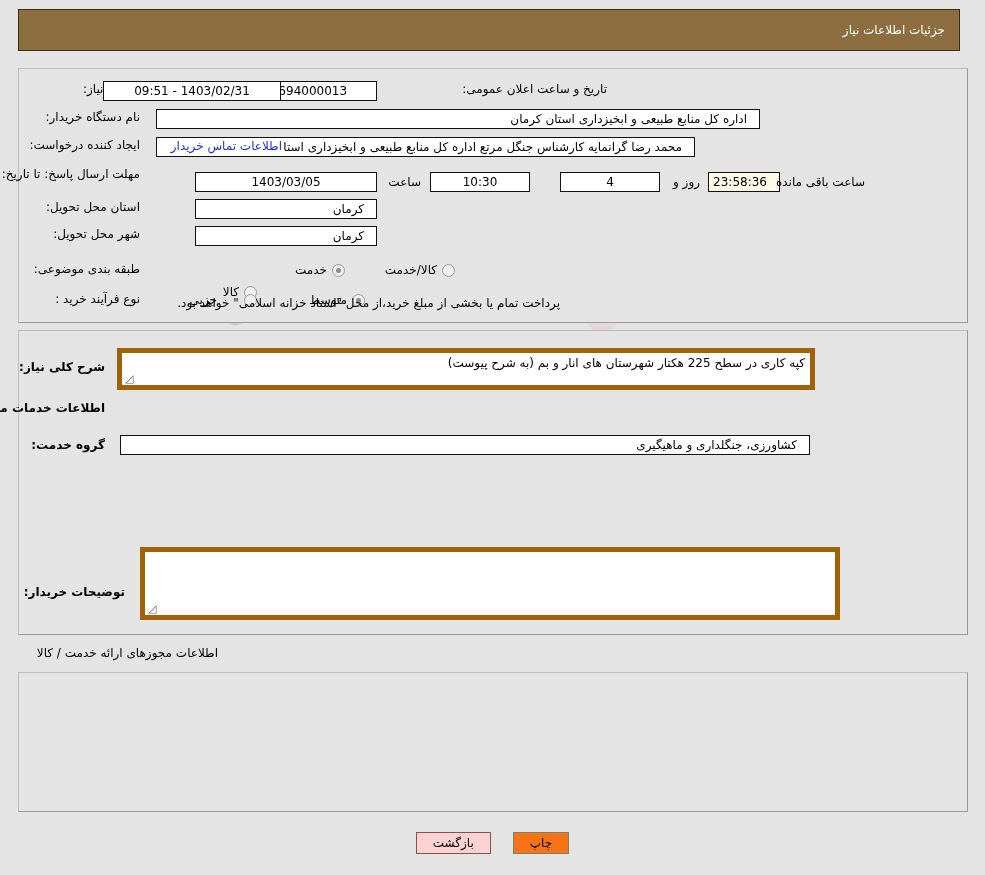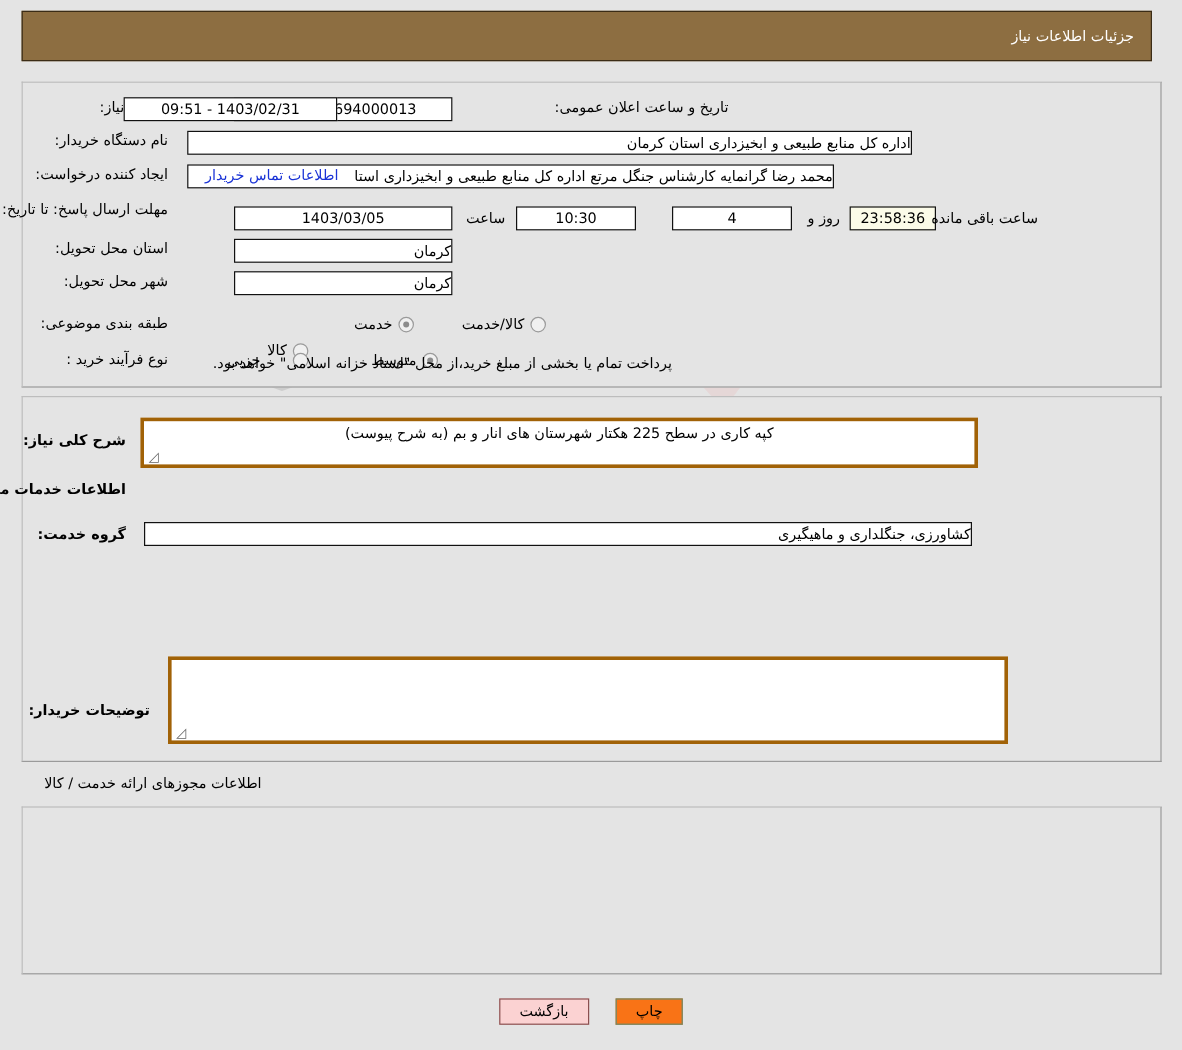--- a/index.html
+++ b/index.html
@@ -91,21 +91,21 @@
   }
   .lbl-b { font-weight: bold; }
 
   
   .tb {
     border: 1px solid #111;
     background: #ffffff;
     height: 20px;
     line-height: 18px;
     font-size: 12px;
-    padding: 0 0;
+    padding: 0 12px;
     text-align: center;
     white-space: nowrap;
     overflow: hidden;
     color: #000;
     font-family: "DejaVu Sans", "Liberation Sans", sans-serif;
   }
   .tb-right { text-align: right; }
   .tb-timer {
     background: #fbfbe8;
     border: 1px solid #111;
@@ -126,26 +126,26 @@
     position: absolute;
     left: 3px; top: 3px;
     width: 5px; height: 5px;
     border-radius: 50%;
     background: #8c8c8c;
   }
   .radio-group { display: flex; align-items: center; gap: 5px; }
 
   
   .ta {
-    border: 3px solid #a16207;
+    border: 5px solid #a16207;
     background: #ffffff;
     font-size: 12px;
     padding: 3px 5px;
     position: relative;
-    text-align: center;
+    text-align: right;
     overflow: hidden;
     color: #000;
   }
   .ta .grip {
     position: absolute;
     left: 3px; bottom: 1px;
     width: 10px; height: 10px;
     color: #666;
     font-size: 11px;
     line-height: 10px;

